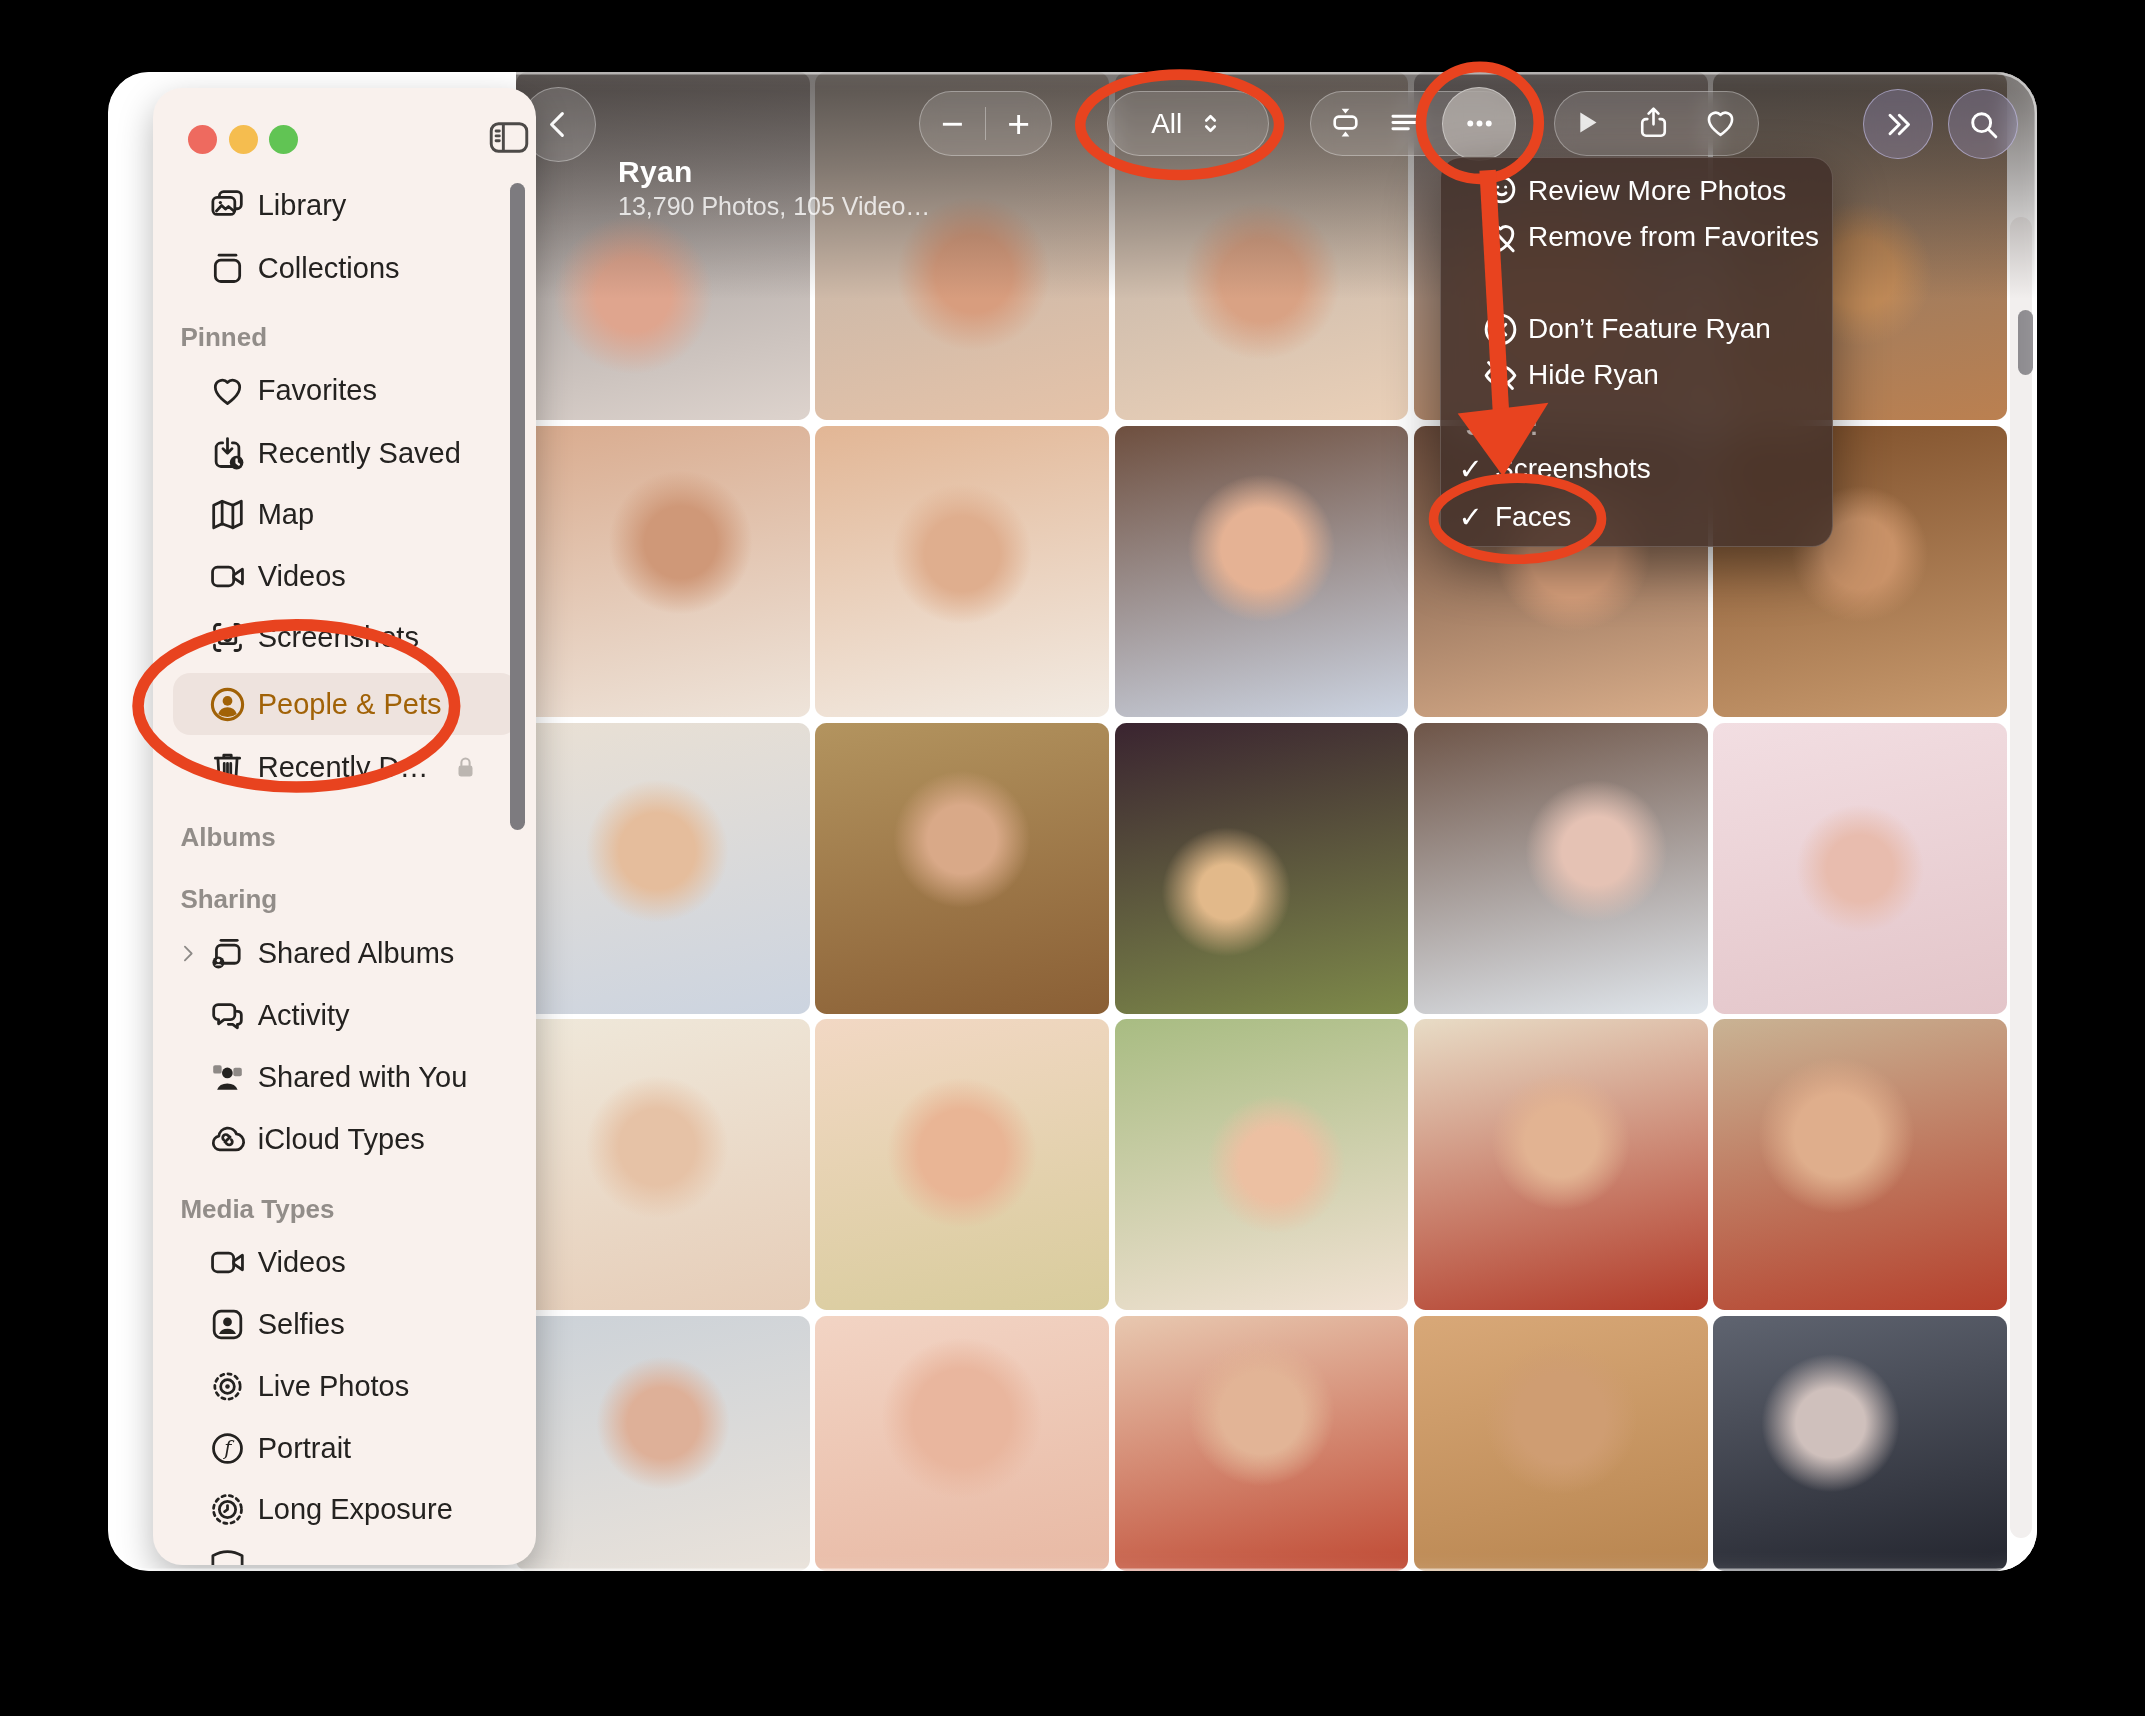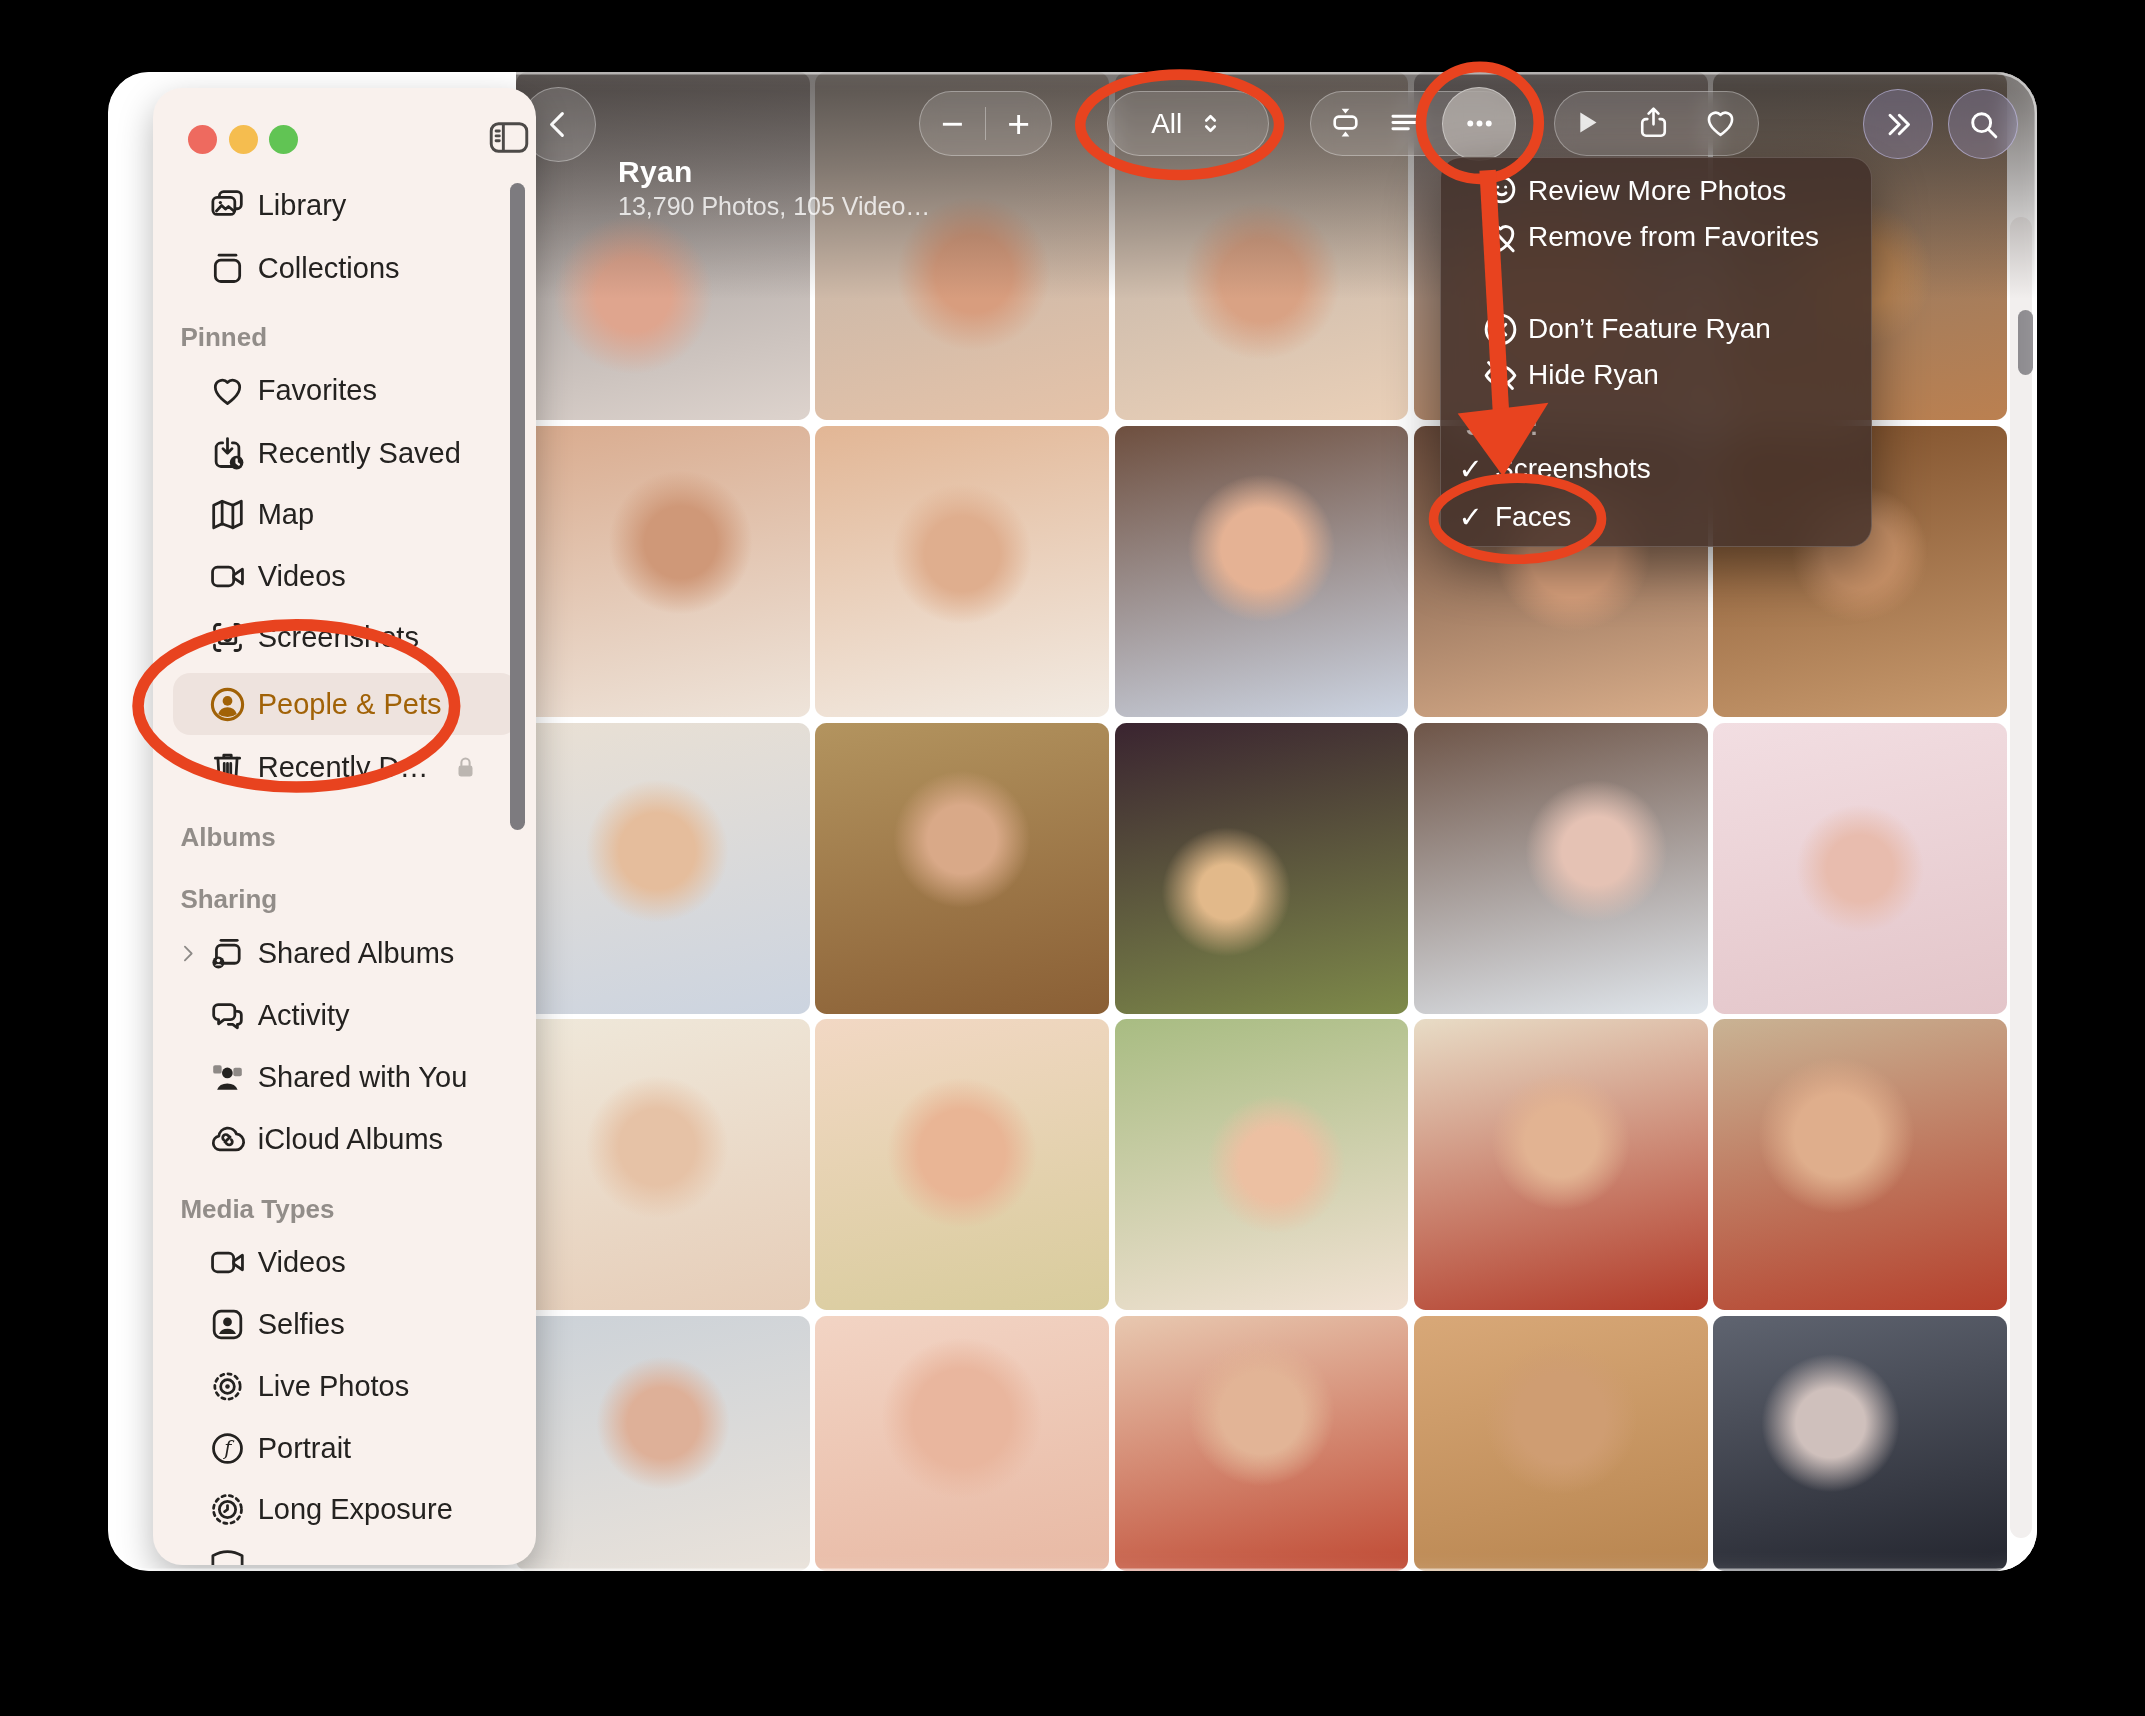--- a/index.html
+++ b/index.html
@@ -72,21 +72,21 @@
   .side-header{position:absolute;left:27px;font-size:26px;font-weight:700;color:#928d89;}
   .side-chev{position:absolute;left:1.9px;width:25px;height:25px;color:#8d8a87;}
   .side-chev svg{width:25px;height:25px;}
   .side-lock{position:absolute;left:278px;width:29px;height:29px;color:#bcb6b1;}
   .side-lock svg{width:29px;height:29px;}
 
   
   .menu{position:absolute;left:1332px;top:85px;width:391px;height:388px;z-index:20;
         background:rgba(64,47,41,.84);backdrop-filter:blur(23px) saturate(1.1);
         border:1.4px solid rgba(255,255,255,.17);border-radius:21px;
-        box-shadow:0 21px 53px rgba(0,0,0,.45);padding-left:39px;}
+        box-shadow:0 21px 53px rgba(0,0,0,.45);}
   .menu-row{position:absolute;left:0;right:0;height:44px;color:#fff;}
   .menu-ic{position:absolute;left:39px;top:1.9px;width:41px;height:41px;color:#fff;}
   .menu-ic svg{width:41px;height:41px;}
   .menu-label{position:absolute;left:87px;top:50%;transform:translateY(-50%);
         font-size:28px;white-space:nowrap;}
   .menu-show{position:absolute;left:25px;font-size:24px;font-weight:600;color:rgba(255,255,255,.55);}
   .menu-check{position:absolute;left:17.4px;top:50%;transform:translateY(-50%);font-size:29px;}
   .menu-optlabel{position:absolute;left:54px;top:50%;transform:translateY(-50%);font-size:28px;white-space:nowrap;}
 
   
@@ -344,21 +344,21 @@
               <circle cx="11.9" cy="9.2" r="3.3" fill="currentColor" stroke="none"></circle>
               <path d="M5.6 19.6a6.6 5.6 0 0 1 12.6 0z" fill="currentColor" stroke="none"></path>
             </svg></span>
           <span class="side-label">Shared with You</span>
         </div>
         <div class="side-row" style="top: 1020px;">
           <span class="side-ic"><svg viewBox="0 0 24 24" fill="none" stroke="currentColor" stroke-width="1.7" stroke-linecap="round" stroke-linejoin="round">
               <path d="M7.2 18.4a4.3 4.3 0 0 1-.5-8.5A5.6 5.6 0 0 1 17.5 8.6a4.9 4.9 0 0 1-.9 9.8z"></path>
               <path d="M10.4 13.6l3.2-3.2M9.6 12.2a1.9 1.9 0 1 1 2.7-2.7l.4.4M14.4 12.1a1.9 1.9 0 1 1-2.7 2.7l-.4-.4"></path>
             </svg></span>
-          <span class="side-label">iCloud Albums</span>
+          <span class="side-label">iCloud Types</span>
         </div>
         <div class="side-header" style="top: 1106px;">Media Types</div>
         <div class="side-row" style="top: 1143px;">
           <span class="side-ic"><svg viewBox="0 0 24 24" fill="none" stroke="currentColor" stroke-width="1.7" stroke-linecap="round" stroke-linejoin="round">
               <rect x="2.8" y="6.3" width="13" height="11.4" rx="3"></rect>
               <path d="M15.8 11.2l5.4-3.7v9l-5.4-3.7z"></path>
             </svg></span>
           <span class="side-label">Videos</span>
         </div>
         <div class="side-row" style="top: 1205px;">

